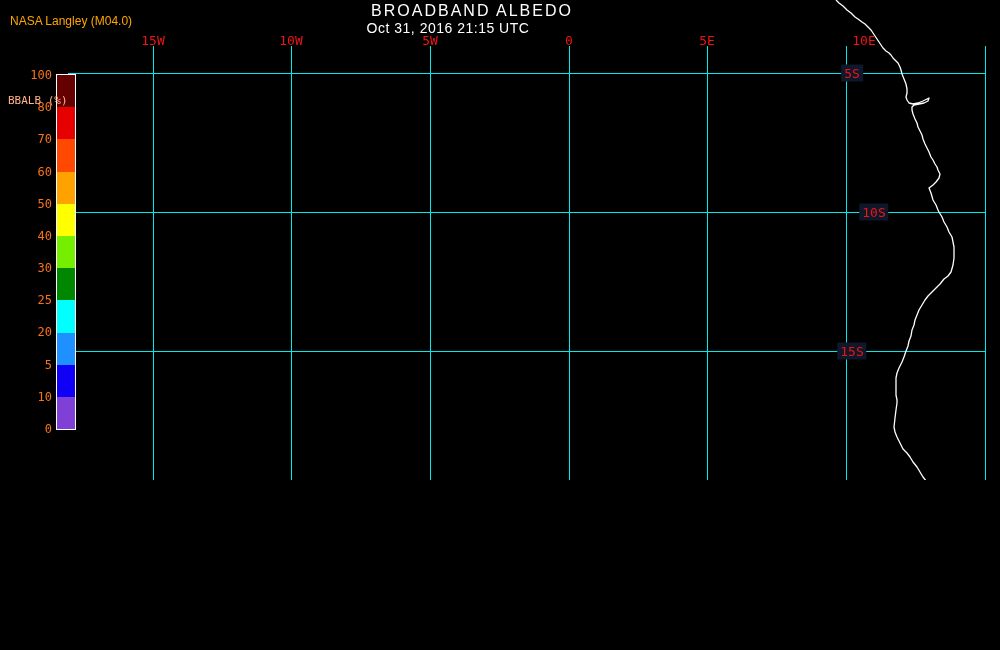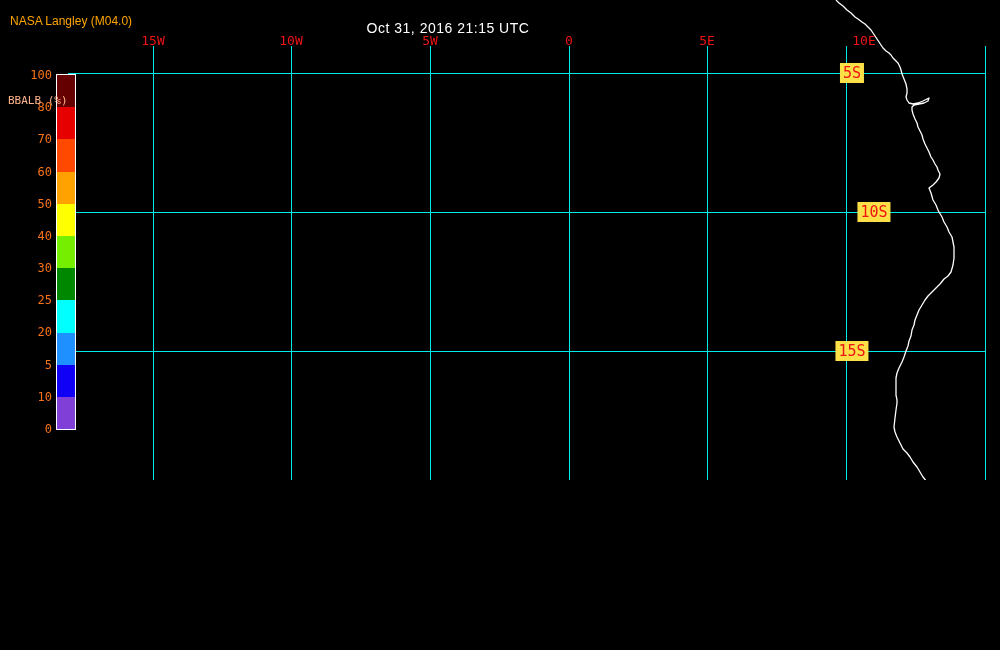--- a/index.html
+++ b/index.html
@@ -34,34 +34,35 @@
   #colorbar .seg{flex:1 1 0;width:100%;}
   .cb-tick{
     position:absolute;font-size:12px;color:#f97316;z-index:4;
     transform:translate(-100%,-50%);white-space:pre;
   }
   .lon-label{
     position:absolute;font-size:13px;color:#ee1414;z-index:4;
     transform:translate(-50%,-50%);white-space:pre;
   }
   .lat-label{
-    position:absolute;font-size:15px;color:#ee1414;z-index:4;
-    transform:translate(-50%,-50%);background:#fde047;padding:1px 3px;white-space:pre;
+    position:absolute;font-size:13px;color:#ee1414;z-index:4;
+    transform:translate(-50%,-50%);background:#0f172a;padding:1px 3px;white-space:pre;
   }
   .caption{
     position:absolute;left:496px;top:635px;transform:translateX(-50%);
     font-size:13px;letter-spacing:2.8px;color:#f2f2f2;white-space:pre;z-index:5;
   }
 </style>
 </head>
 <body>
 
 <div class="screen">
 
   <div class="credit">NASA Langley (M04.0)</div>
+  <div class="title">BROADBAND ALBEDO</div>
   <div class="subtitle">Oct 31, 2016 21:15 UTC</div>
 
   <div class="cb-label">BBALB (%)</div>
   <div id="colorbar">
       <div class="seg" style="background: rgb(101, 0, 0);"></div>
       <div class="seg" style="background: rgb(230, 0, 0);"></div>
       <div class="seg" style="background: rgb(255, 72, 0);"></div>
       <div class="seg" style="background: rgb(255, 162, 0);"></div>
       <div class="seg" style="background: rgb(255, 255, 0);"></div>
       <div class="seg" style="background: rgb(118, 238, 0);"></div>

